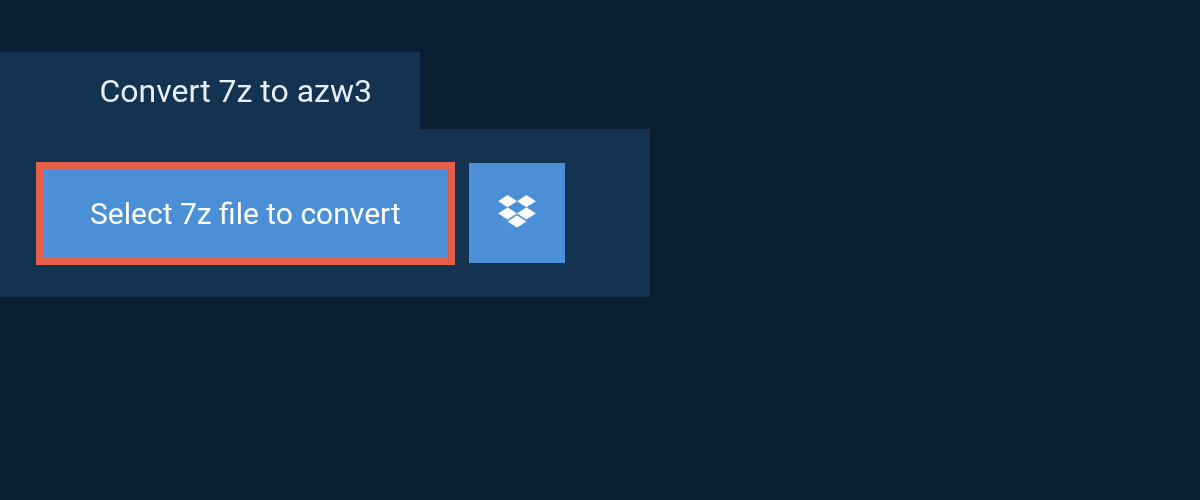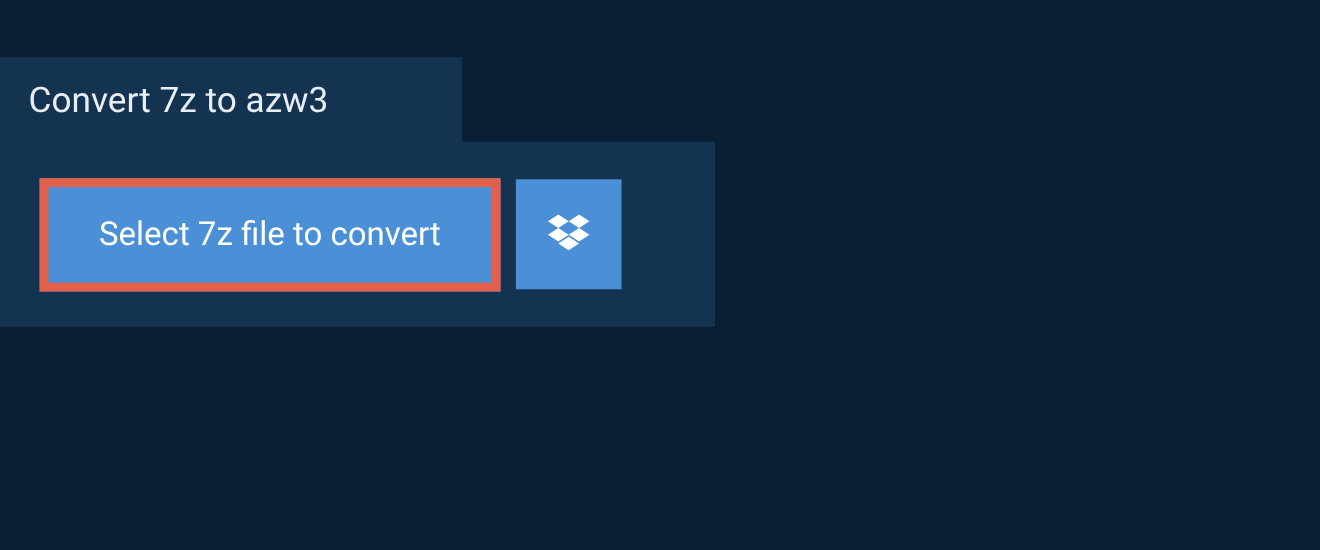--- a/index.html
+++ b/index.html
@@ -14,20 +14,21 @@
       font-family: -apple-system, BlinkMacSystemFont, "Segoe UI", Roboto, Helvetica, Arial, sans-serif;
       position: relative;
     }
     .header-tab {
       position: absolute;
       top: 52px;
       left: 0;
       background: #143351;
       padding: 20px 48px 20px 26px;
       width: 420px;
+      text-align: right;
     }
     .header-tab-text {
       color: #e8eef5;
       font-size: 32px;
       font-weight: 400;
     }
     .main-panel {
       position: absolute;
       top: 129px;
       left: 0;

